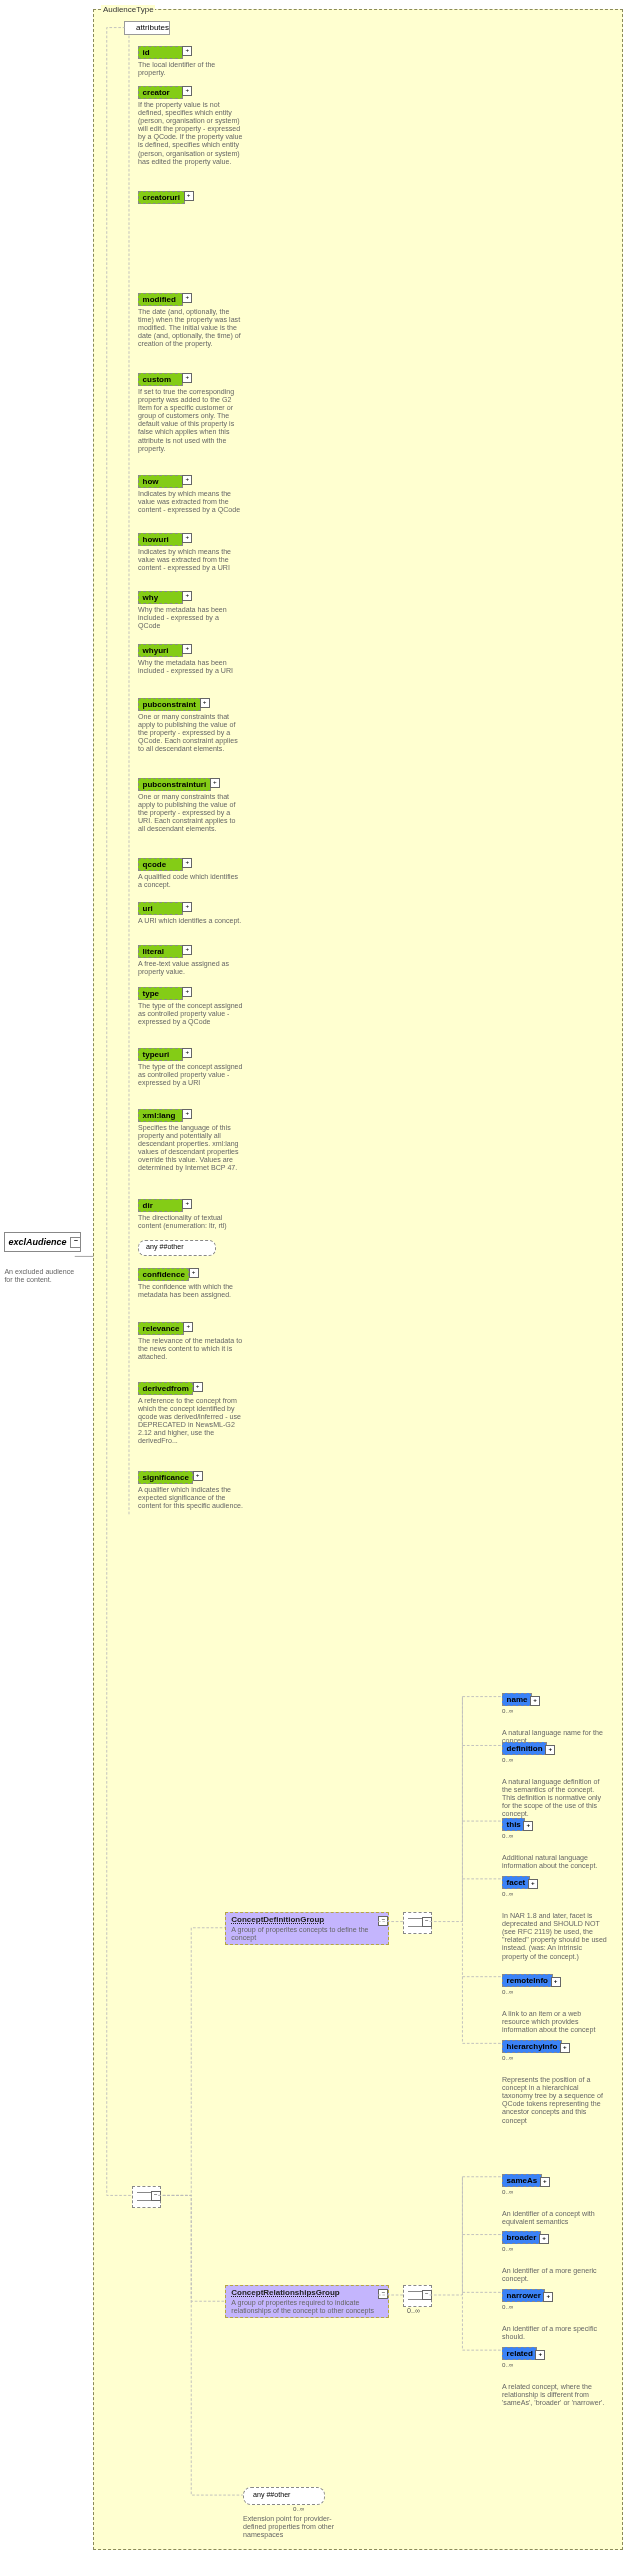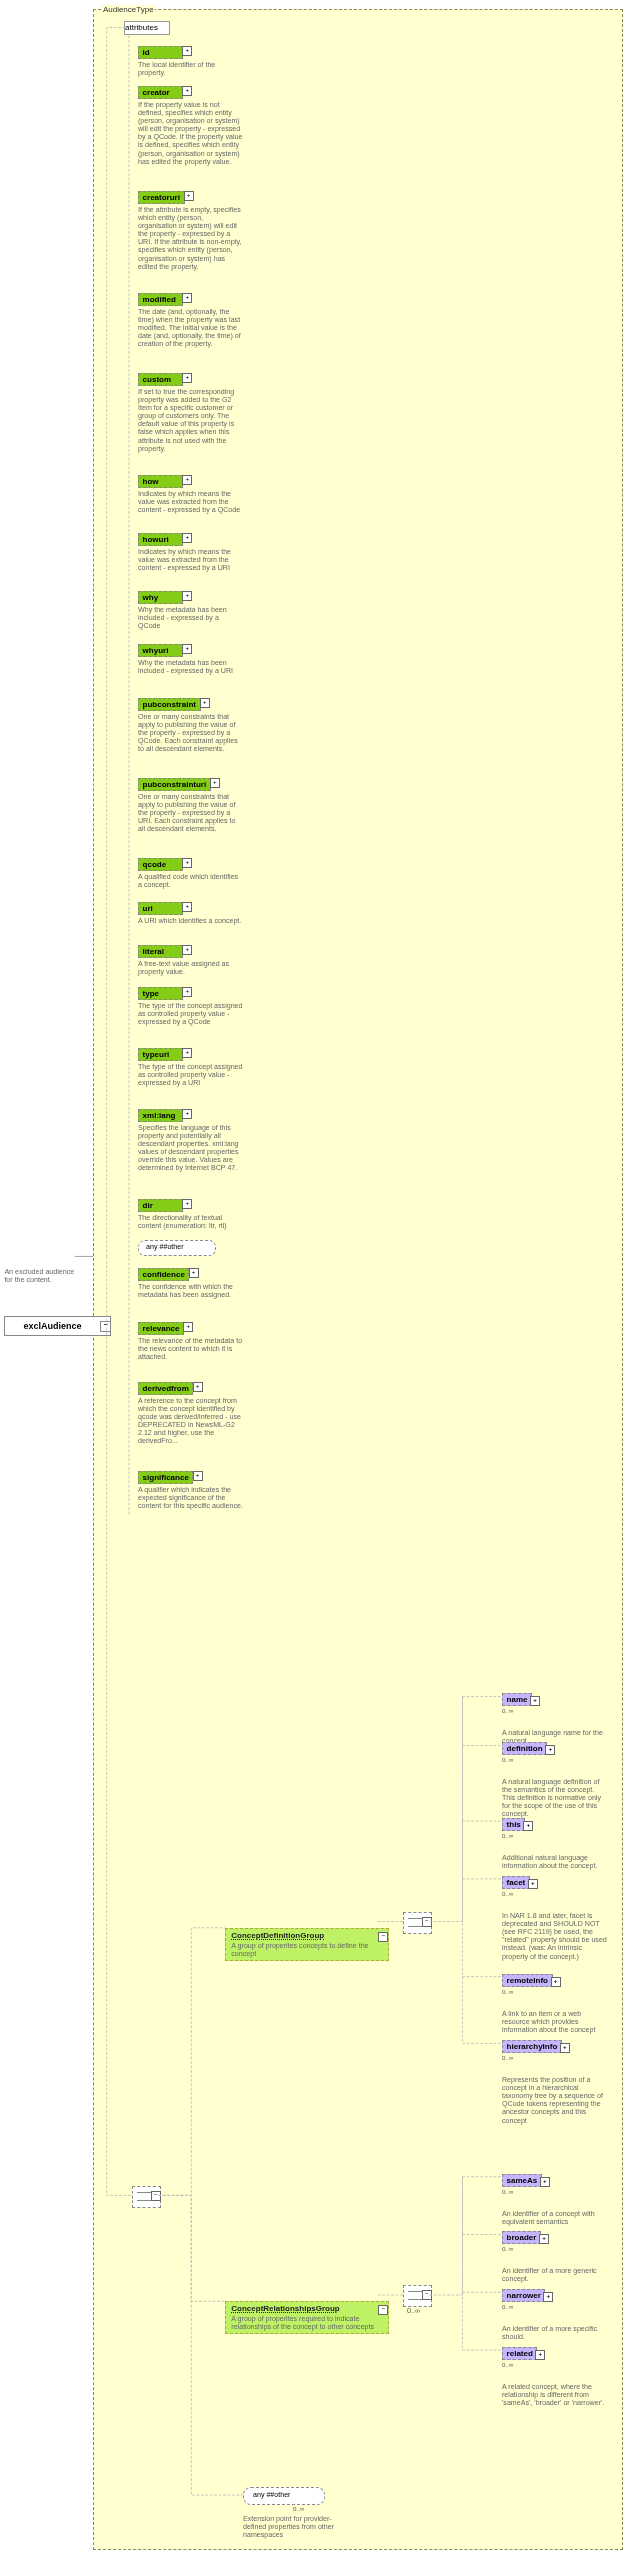--- a/index.html
+++ b/index.html
@@ -34,30 +34,31 @@
     position: absolute;
     left: 0; top: 0;
     width: 627px;
     height: 2576px;
     pointer-events: none;
   }
   
   .root-box {
     position: absolute;
     left: 4.4px;
-    top: 1316px;
+    top: 1232px;
     width: 69px;
     height: 18px;
     border: 0.9px solid #888;
     background: #fff;
     font-size: 9px;
     font-weight: bold;
     display: flex;
     align-items: center;
-    padding: 0 18px;
+    padding: 0 3px;
+    font-style: italic;
   }
   .root-box .tog {
     position: absolute;
     right: -0.9px;
     top: 3.6px;
     width: 9px; height: 9px;
     border: 0.9px solid #888;
     background: #fff;
     font-size: 7.1px;
     line-height: 7.1px;
@@ -75,21 +76,21 @@
   
   .attrs-tab {
     position: absolute;
     left: 124px;
     top: 21.3px;
     width: 44px;
     height: 11.6px;
     border: 0.9px solid #999;
     background: #fff;
     font-size: 8px;
-    text-align: left;
+    text-align: right;
     line-height: 11.6px;
   }
   
   .attr {
     position: absolute;
     left: 138px;
     width: 105px;
   }
   .attr .name {
     border: 0.9px dashed #888;
@@ -158,23 +159,22 @@
   }
   .seq-card {
     position: absolute;
     font-size: 7.1px;
     color: #555;
   }
   
   .grp {
     position: absolute;
     border: 0.9px dashed #b5a642;
-    background: #bef264;
+    background: #c4b5fd;
     padding: 1.8px 5.3px 1.8px 5.3px;
-    margin-top: 16px;
   }
   .grp .ttl {
     font-size: 8px;
     font-weight: bold;
     text-decoration: underline dotted;
     color: #222;
   }
   .grp .sub {
     font-size: 7.1px;
     color: #666;
@@ -191,21 +191,21 @@
     text-align: center;
   }
   
   .elem {
     position: absolute;
     left: 502px;
     width: 107px;
   }
   .elem .nm {
     border: 0.9px solid #888;
-    background: #c4b5fd;
+    background: #3b82f6;
     font-size: 8px;
     font-weight: bold;
     padding: 0.9px 3.6px;
     display: inline-block;
     position: relative;
   }
   .elem .nm.dashed { border-style: dashed; }
   .elem .nm .etg {
     position: absolute;
     right: -9px; top: 1.8px;
@@ -276,21 +276,20 @@
   <div class="attr" style="top:42px;">
     <span class="name">id</span><span class="tog">+</span>
     <div class="doc">The local identifier of the property.</div>
   </div>
   <div class="attr" style="top:82px;">
     <span class="name">creator</span><span class="tog">+</span>
     <div class="doc">If the property value is not defined, specifies which entity (person, organisation or system) will edit the property - expressed by a QCode. If the property value is defined, specifies which entity (person, organisation or system) has edited the property value.</div>
   </div>
   <div class="attr" style="top:187px;">
     <span class="name">creatoruri</span><span class="tog">+</span>
-    <div class="doc">If the attribute is empty, specifies which entity (person, organisation or system) will edit the property - expressed by a URI. If the attribute is non-empty, specifies which entity (person, organisation or system) has edited the property.</div>
   </div>
   <div class="attr" style="top:289px;">
     <span class="name">modified</span><span class="tog">+</span>
     <div class="doc">The date (and, optionally, the time) when the property was last modified. The initial value is the date (and, optionally, the time) of creation of the property.</div>
   </div>
   <div class="attr" style="top:369px;">
     <span class="name">custom</span><span class="tog">+</span>
     <div class="doc">If set to true the corresponding property was added to the G2 Item for a specific customer or group of customers only. The default value of this property is false which applies when this attribute is not used with the property.</div>
   </div>
   <div class="attr" style="top:471px;">

